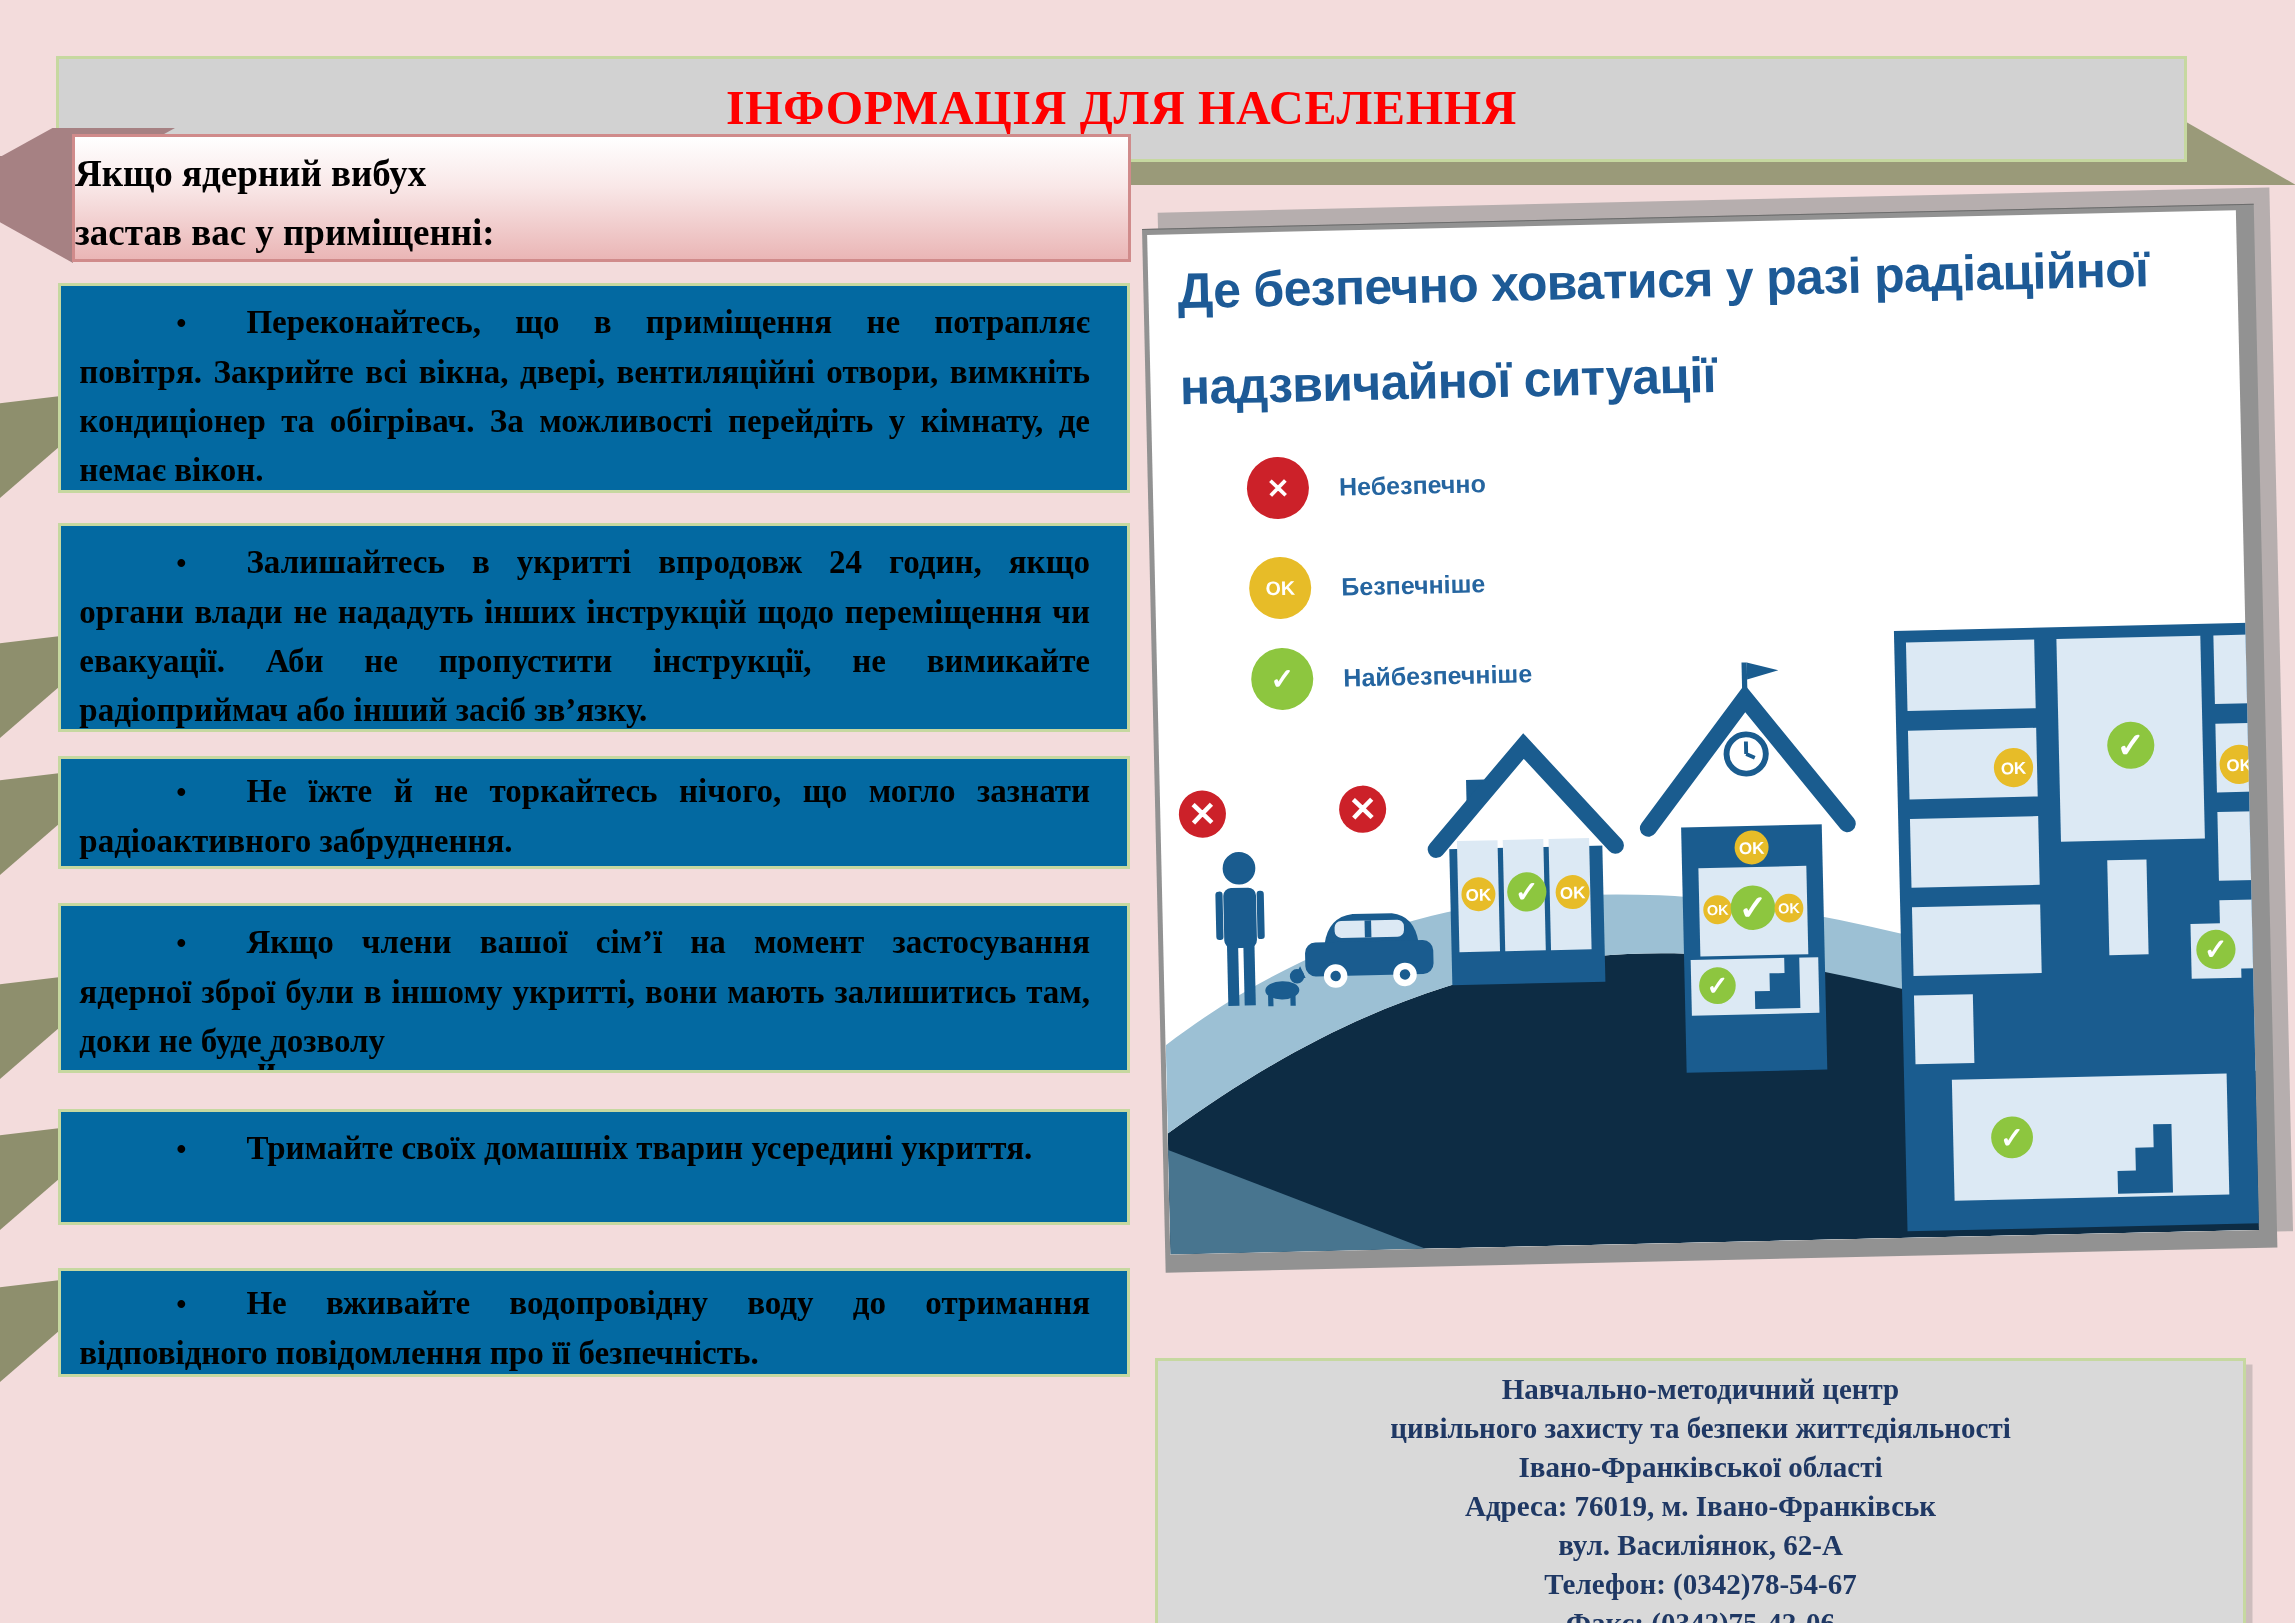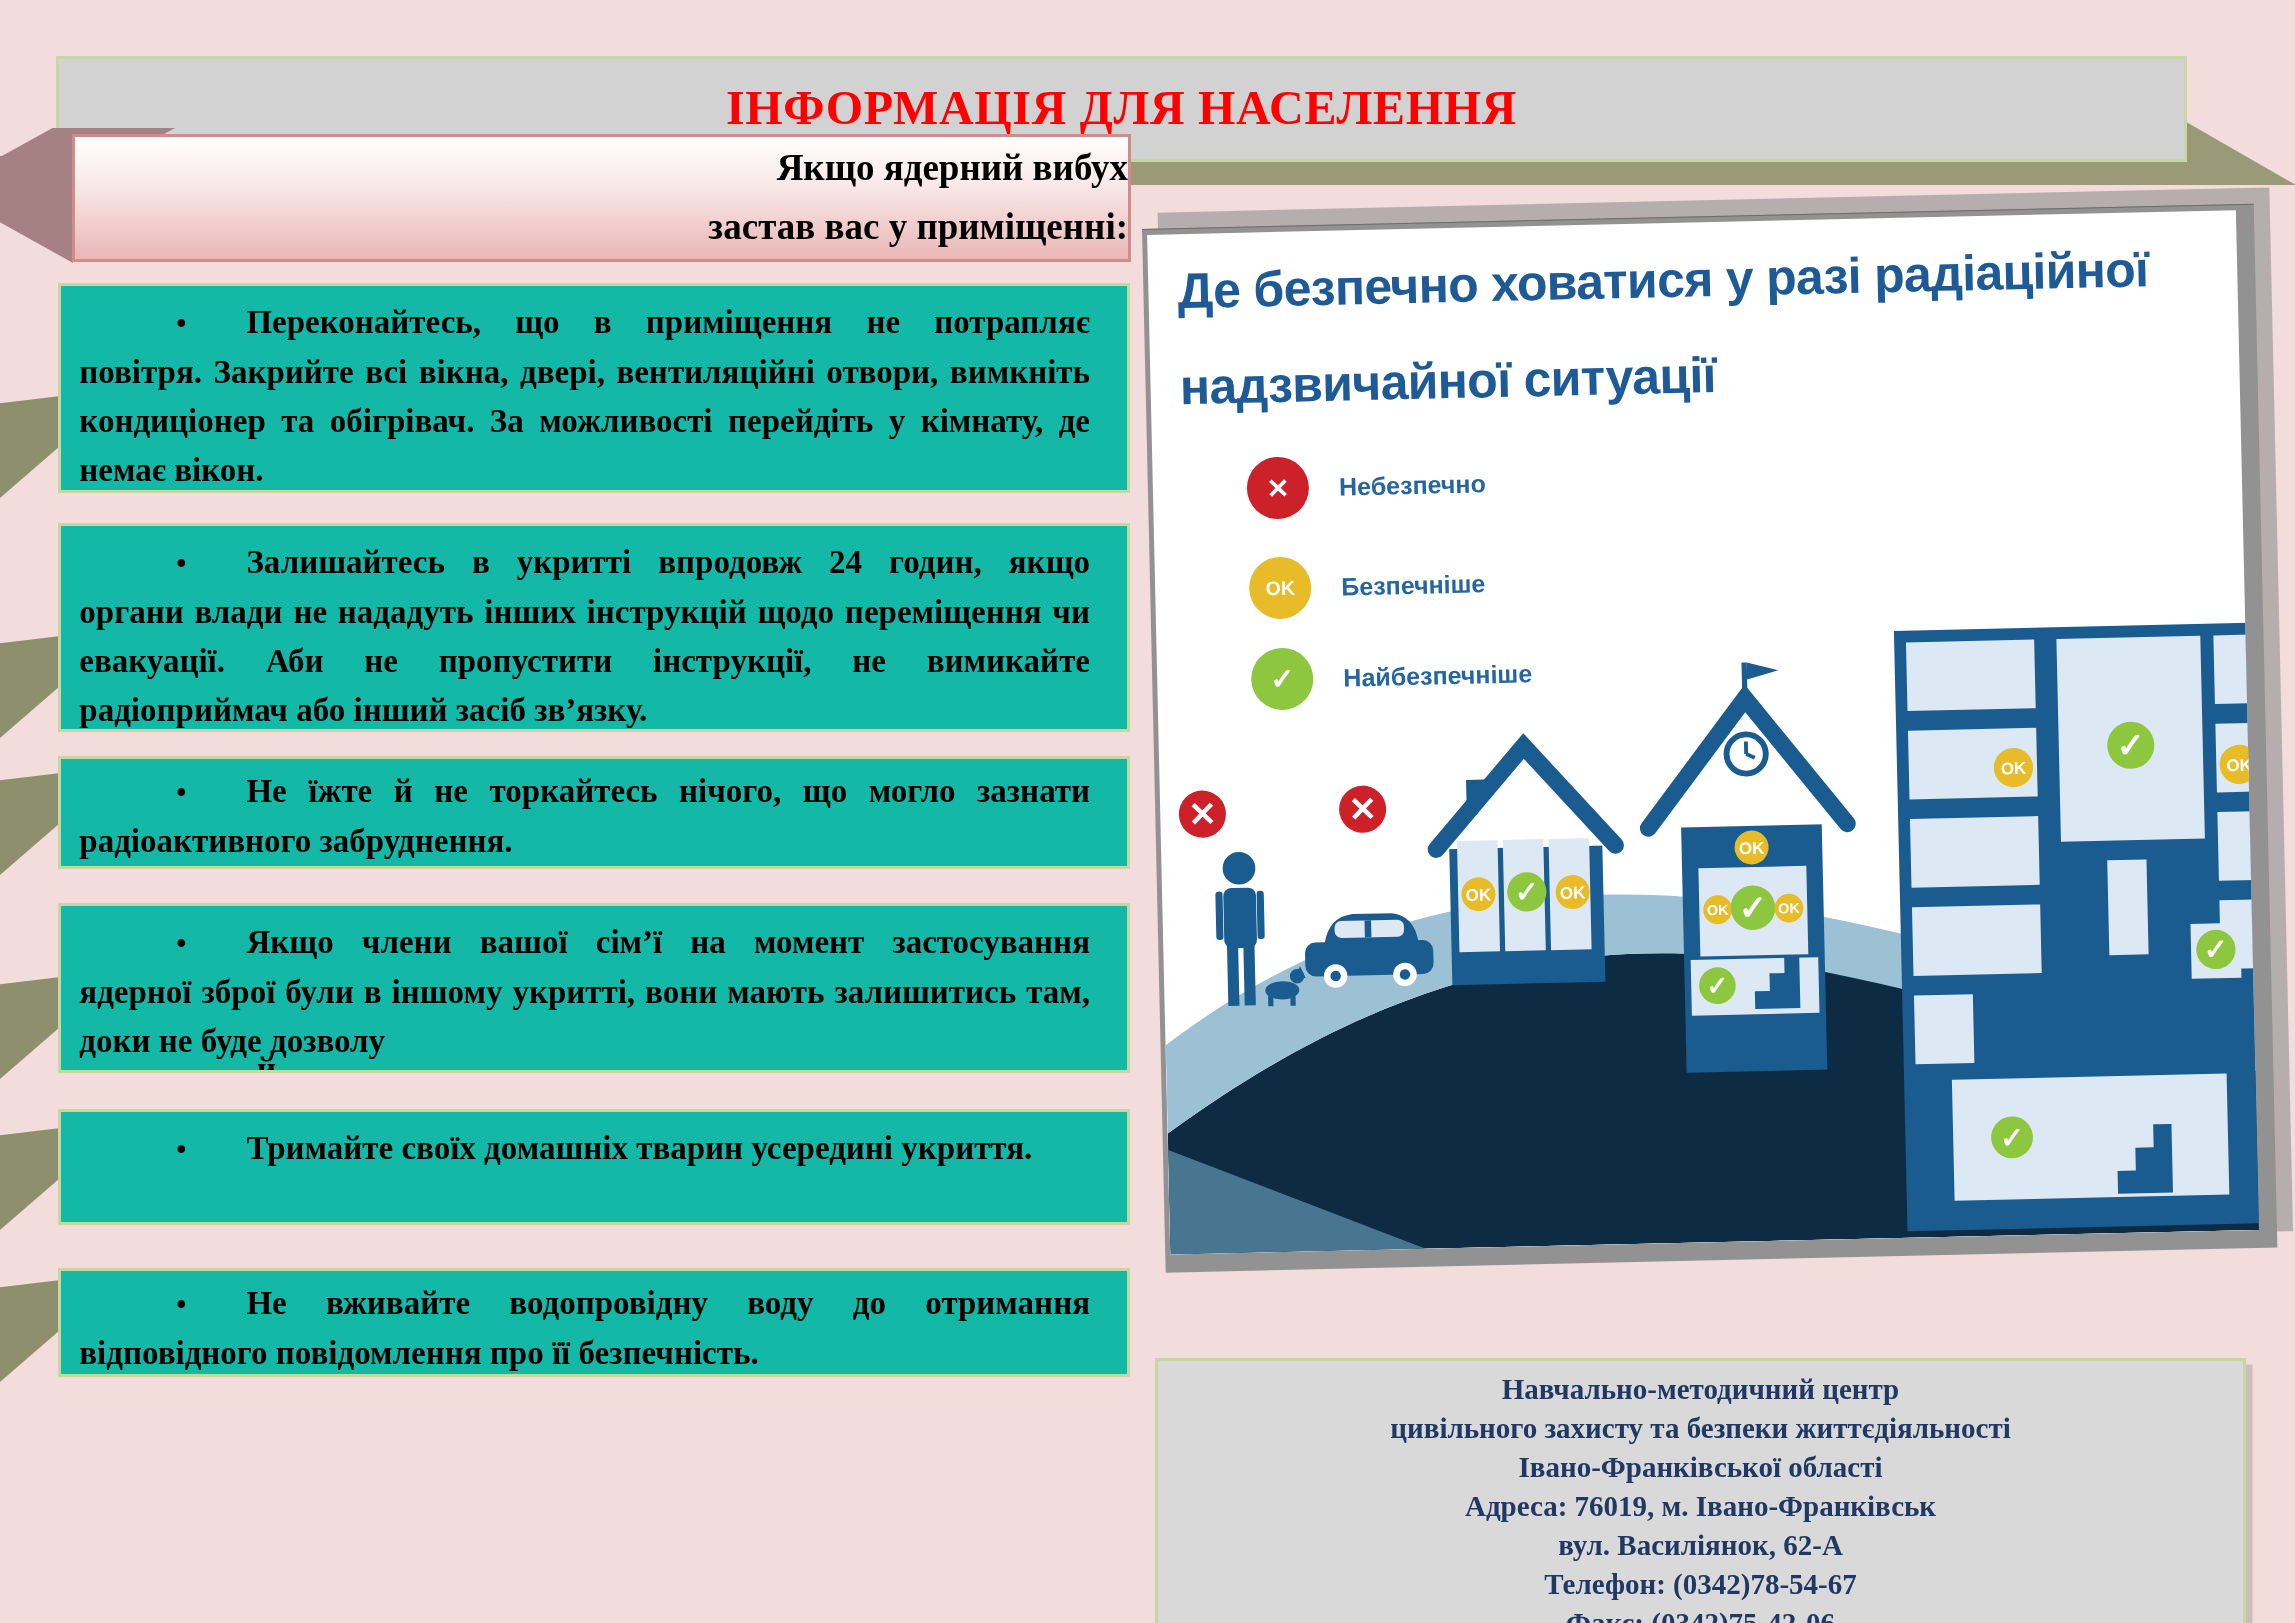--- a/index.html
+++ b/index.html
@@ -12,23 +12,23 @@
   .banner span{font:700 48px/98px "Liberation Serif",serif;letter-spacing:0.7px;}
   .banner-shadow{left:56px;top:122px;width:2240px;height:63px;background:#9a9a79;
           clip-path:polygon(0 0,95.1% 0,100% 100%,0 100%);}
   
   .hsa{left:0;top:128px;width:175px;height:29px;background:#a68183;
        clip-path:polygon(30% 0,100% 0,70% 100%,0 100%);}
   .hsb{left:0;top:156px;width:73px;height:107px;background:#a68183;
        clip-path:polygon(0 0,100% 0,100% 100%,0 62%);}
   .header-box{left:72px;top:134px;width:1059px;height:128px;box-sizing:border-box;
        border:3.9px solid #d08b8b;background:linear-gradient(#ffffff,#f9e8e8 40%,#eab6b6);
-       text-align:right;font:700 37px/59px "Liberation Serif",serif;color:#000;padding-top:1px;}
-  
-  .bx{left:58px;width:1072px;background:#14b8a6;border:3.9px solid #c6d8a0;
+       text-align:left;font:700 37px/59px "Liberation Serif",serif;color:#000;padding-top:7px;}
+  
+  .bx{left:58px;width:1072px;background:#0369a1;border:3.9px solid #c6d8a0;
       box-sizing:border-box;overflow:hidden;}
   .b1{top:283px;height:210px;} .b2{top:523px;height:209px;} .b3{top:756px;height:113px;}
   .b4{top:903px;height:170px;} .b5{top:1109px;height:116px;} .b6{top:1268px;height:109px;}
   .btxt{margin:0;text-align:justify;text-indent:97px;color:#000;
         font:700 33px/49px "Liberation Serif",serif;padding:11.8px 37px 0 18.3px;}
   .b3 .btxt,.b6 .btxt{padding-top:7.9px;border-radius:22px;}
   .blt{font-size:29px;} .bgap{display:inline-block;width:60px;}
   .cutoff{position:absolute;left:196px;bottom:-17.7px;font:700 33px "Liberation Serif",serif;}
   .osh{left:0;width:69px;height:103px;background:#8e8f6d;
        clip-path:polygon(0 8%,100% 0,100% 42%,0 100%);}

